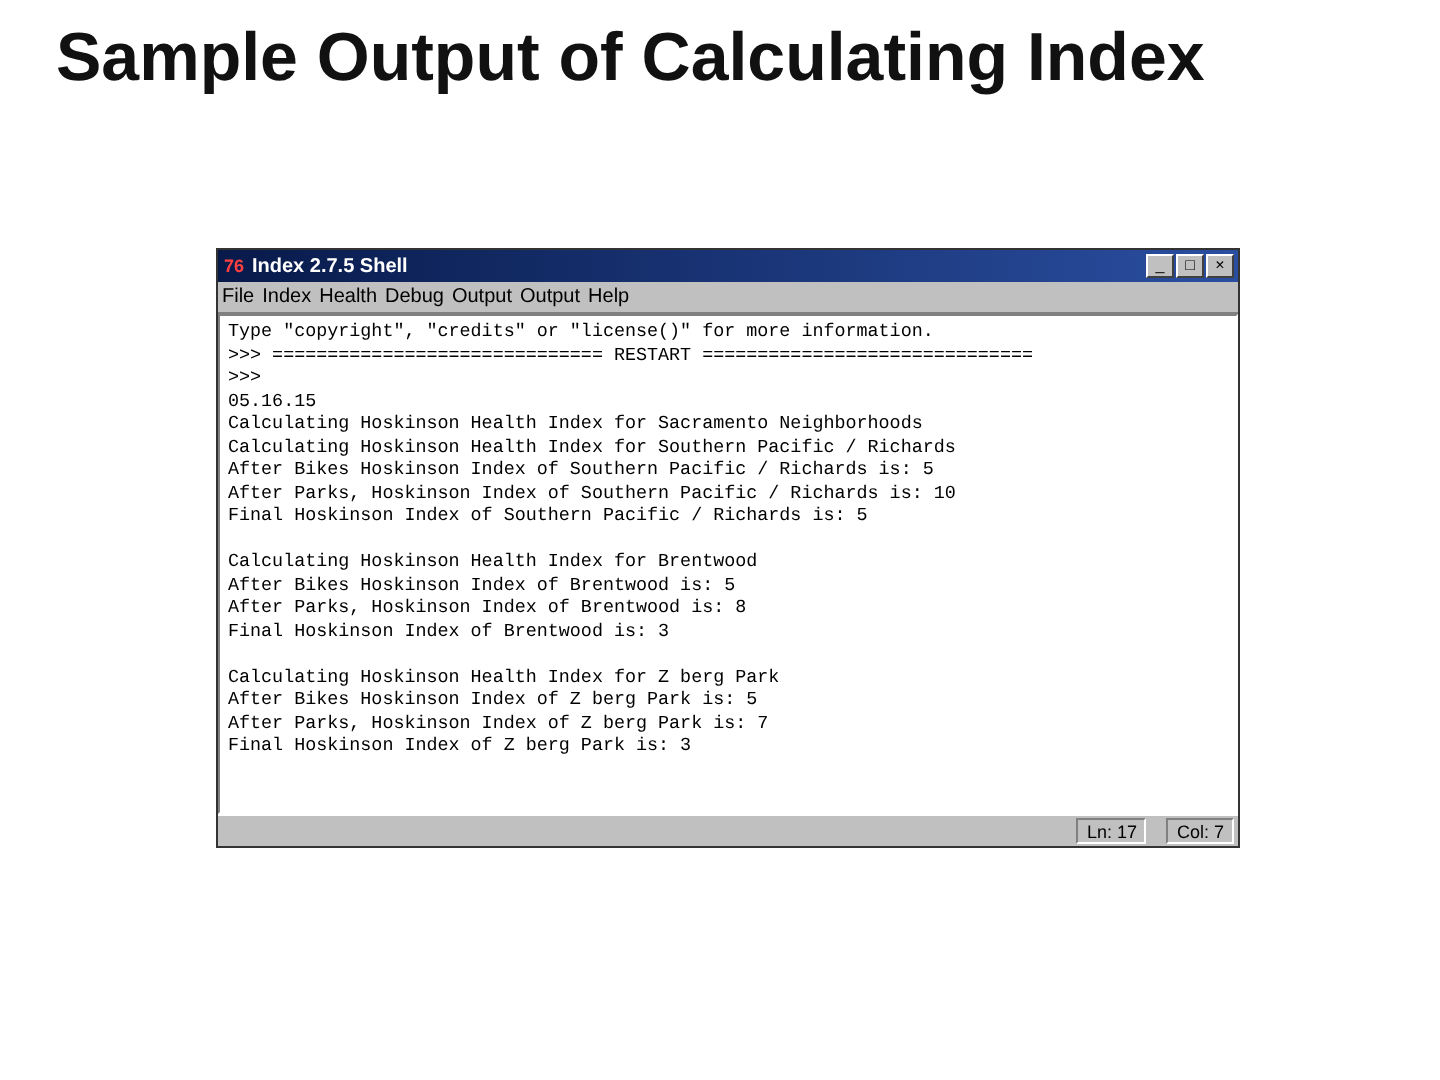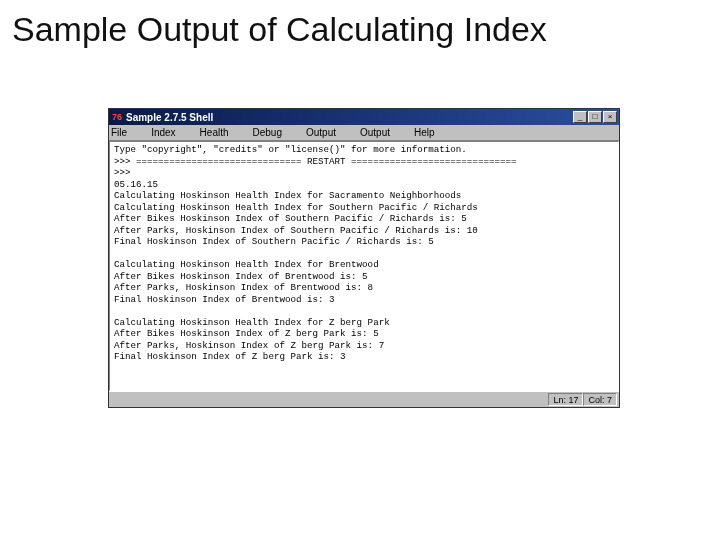--- a/index.html
+++ b/index.html
@@ -7,29 +7,29 @@
     margin: 0;
     width: 720px;
     height: 540px;
     background: #ffffff;
     font-family: Arial, Helvetica, sans-serif;
     position: relative;
   }
   .slide-title {
     position: absolute;
     top: 10px;
-    left: 12px;
+    left: 28px;
     font-size: 34px;
     color: #111111;
-    font-weight: 400;
+    font-weight: 700;
     letter-spacing: 0px;
   }
   .window {
     position: absolute;
-    top: 108px;
+    top: 124px;
     left: 108px;
     width: 512px;
     border: 1px solid #333333;
     background: #c0c0c0;
     font-family: "MS Sans Serif", Tahoma, sans-serif;
     font-size: 10px;
   }
   .titlebar {
     display: flex;
     align-items: center;
@@ -69,21 +69,21 @@
     text-align: center;
     color: #000000;
     font-family: Arial, sans-serif;
   }
   .menubar {
     display: flex;
     background: #c0c0c0;
     height: 16px;
     padding: 0 2px;
     border-bottom: 1px solid #808080;
-    gap: 24px;
+    gap: 4px;
     font-size: 10px;
     align-items: center;
   }
   .menubar .menu-item {
     color: #000000;
     cursor: default;
   }
   .terminal {
     background: #ffffff;
     width: 100%;
@@ -100,21 +100,21 @@
     overflow: hidden;
     white-space: pre;
   }
   .terminal .line { white-space: pre; }
   .statusbar {
     display: flex;
     justify-content: flex-end;
     height: 16px;
     align-items: center;
     padding: 0 2px;
-    gap: 0;
+    gap: 10px;
     background: #c0c0c0;
     border-top: 1px solid #ffffff;
   }
   .status-cell {
     border-top: 1px solid #808080;
     border-left: 1px solid #808080;
     border-right: 1px solid #ffffff;
     border-bottom: 1px solid #ffffff;
     padding: 0 4px;
     font-size: 9px;
@@ -125,21 +125,21 @@
 </style>
 </head>
 <body>
 
 <div class="slide-title">Sample Output of Calculating Index</div>
 
 <div class="window">
 
   <div class="titlebar">
     <span class="sysicon">76</span>
-    <span class="title-text">Sample 2.7.5 Shell</span>
+    <span class="title-text">Index 2.7.5 Shell</span>
     <span class="winbtn">_</span>
     <span class="winbtn">□</span>
     <span class="winbtn">×</span>
   </div>
 
   <div class="menubar">
     <span class="menu-item">File</span>
     <span class="menu-item">Index</span>
     <span class="menu-item">Health</span>
     <span class="menu-item">Debug</span>

